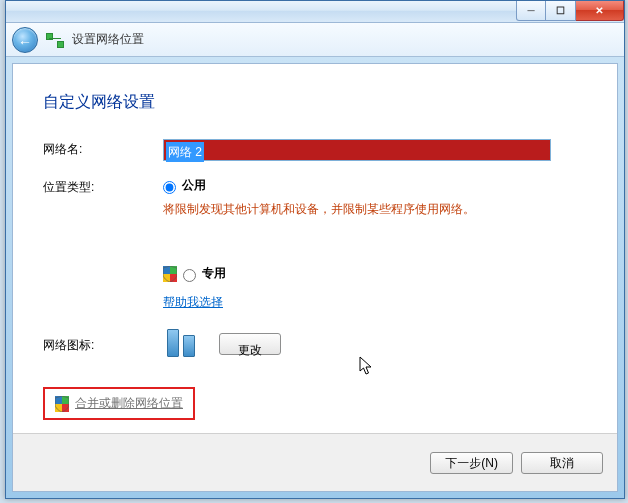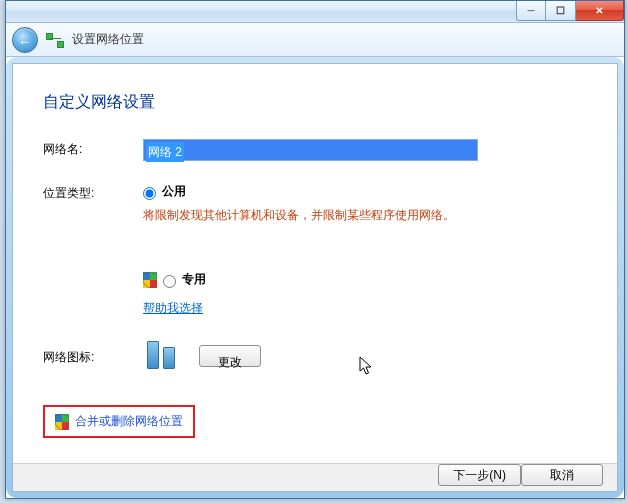--- a/index.html
+++ b/index.html
@@ -109,63 +109,63 @@
   .nav-title { font-size: 12px; }
 
   
   .content-shell {
     position: absolute;
     left: 0; right: 0;
     top: 56px;
     bottom: 0;
     background: linear-gradient(to bottom, #c9e3f6 0%, #9cc9eb 100%);
     padding: 6px;
-    border-radius: 11px;
   }
   .content-panel {
     background: #fff;
     border: 1px solid #9db8d6;
     width: 100%;
     height: 100%;
     padding: 28px 30px 0 30px;
     position: relative;
   }
 
   h1.page-title {
     color: #003399;
     font-size: 16px;
     font-weight: normal;
     margin: 0 0 26px 0;
   }
 
   .row {
     display: flex;
     align-items: flex-start;
-    margin-bottom: 22px;
+    margin-bottom: 16px;
+    gap: 20px;
   }
   .row .label {
     width: 100px;
     flex-shrink: 0;
     color: #000;
     padding-top: 2px;
   }
   .row .field { flex: 1; }
   .sel-hl {
     display: inline-block;
     background: #3399ff;
     color: #fff;
     padding: 1px 2px;
     margin: 2px;
     font-size: 12px;
   }
   .fake-input {
-    width: 335px;
+    width: 388px;
     height: 22px;
     border: 1px solid #7eb0d8;
-    background: #3b82f6;
+    background: #b91c1c;
     padding: 0;
     line-height: 18px;
   }
 
   .radio-row {
     display: flex;
     align-items: flex-end;
     gap: 6px;
     margin-bottom: 6px;
   }
@@ -225,34 +225,36 @@
 
   .red-box {
     border: 2px solid #e02020;
     padding: 6px 10px;
     display: inline-flex;
     align-items: center;
     gap: 6px;
     margin-top: 10px;
   }
   .red-box a {
-    color: #1d4ed8;
+    color: #737373;
+    text-decoration: underline;
     cursor: pointer;
   }
 
   .footer {
     position: absolute;
     left: 0; right: 0; bottom: 0;
-    height: 28px;
+    height: 58px;
     background: #f0f0f0;
     border-top: 1px solid #d0d0d0;
     display: flex;
     justify-content: flex-end;
-    align-items: flex-start;
+    align-items: center;
     padding-right: 14px;
+    gap: 8px;
   }
   .footer button.std { padding: 2px 14px; min-width: 82px; }
 
   .cursor {
     position: absolute;
     left: 353px;
     top: 355px;
     pointer-events: none;
   }
   .cursor svg { width: 16px; height: 22px; }

